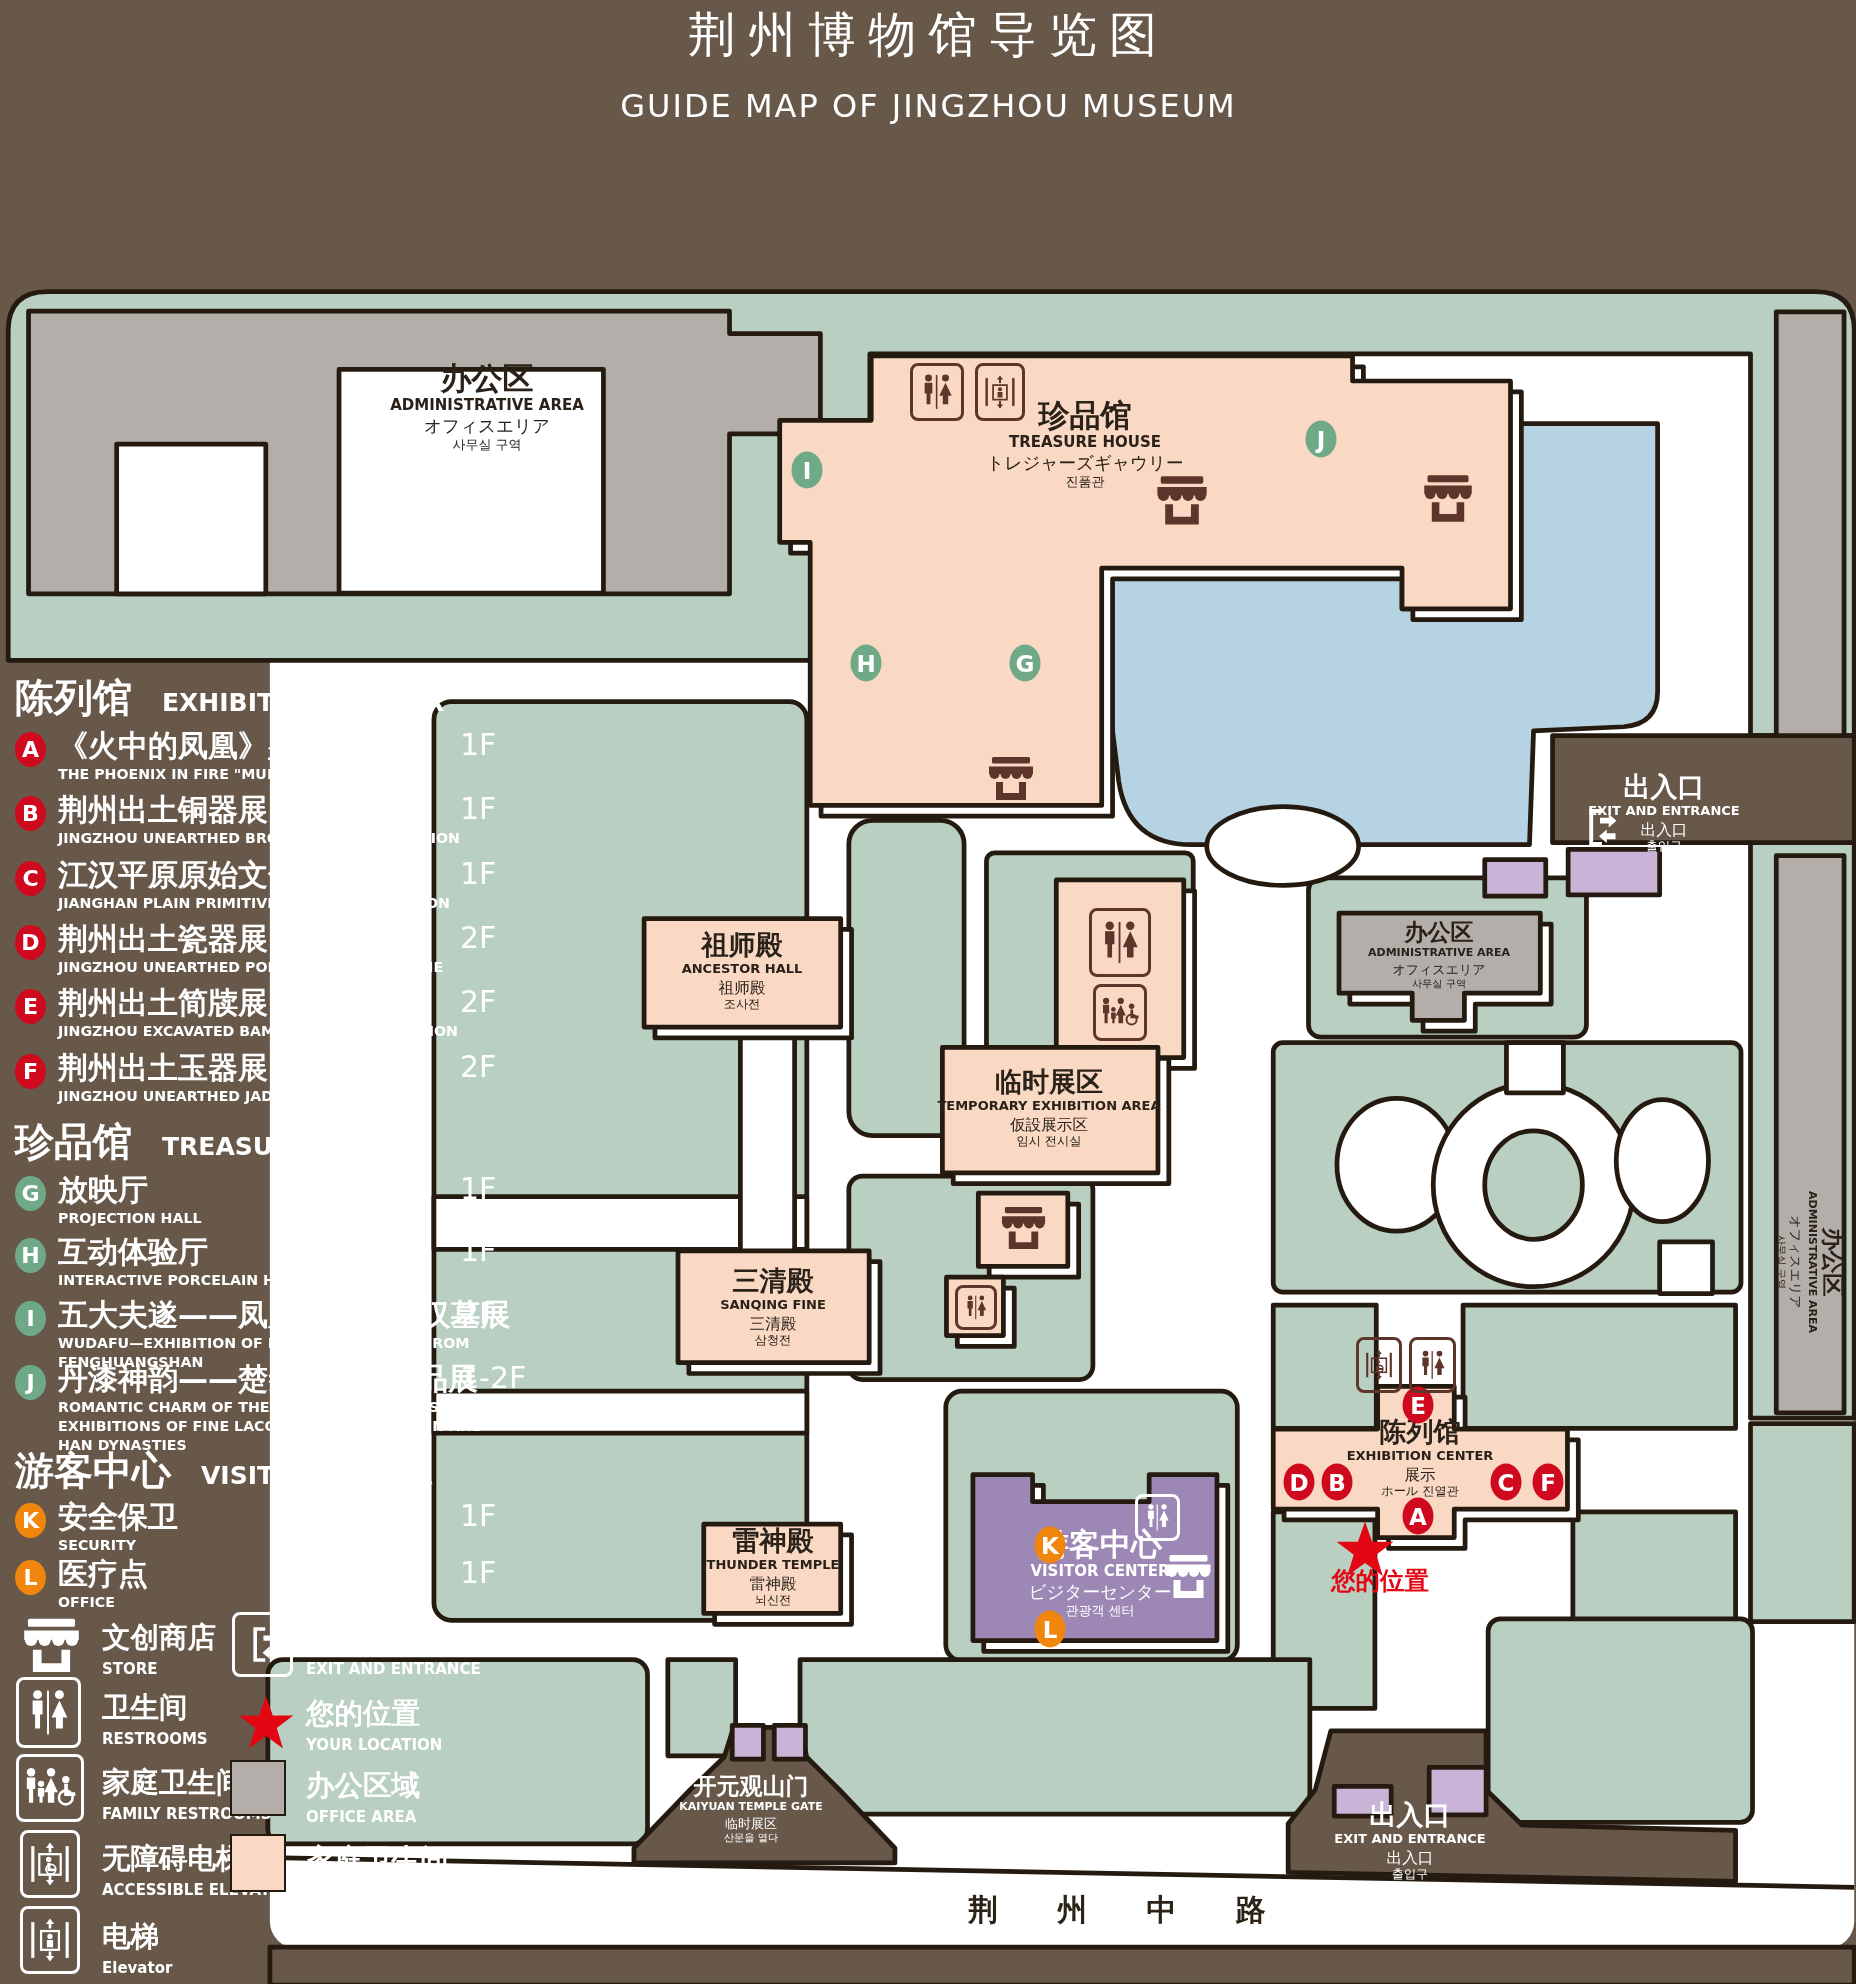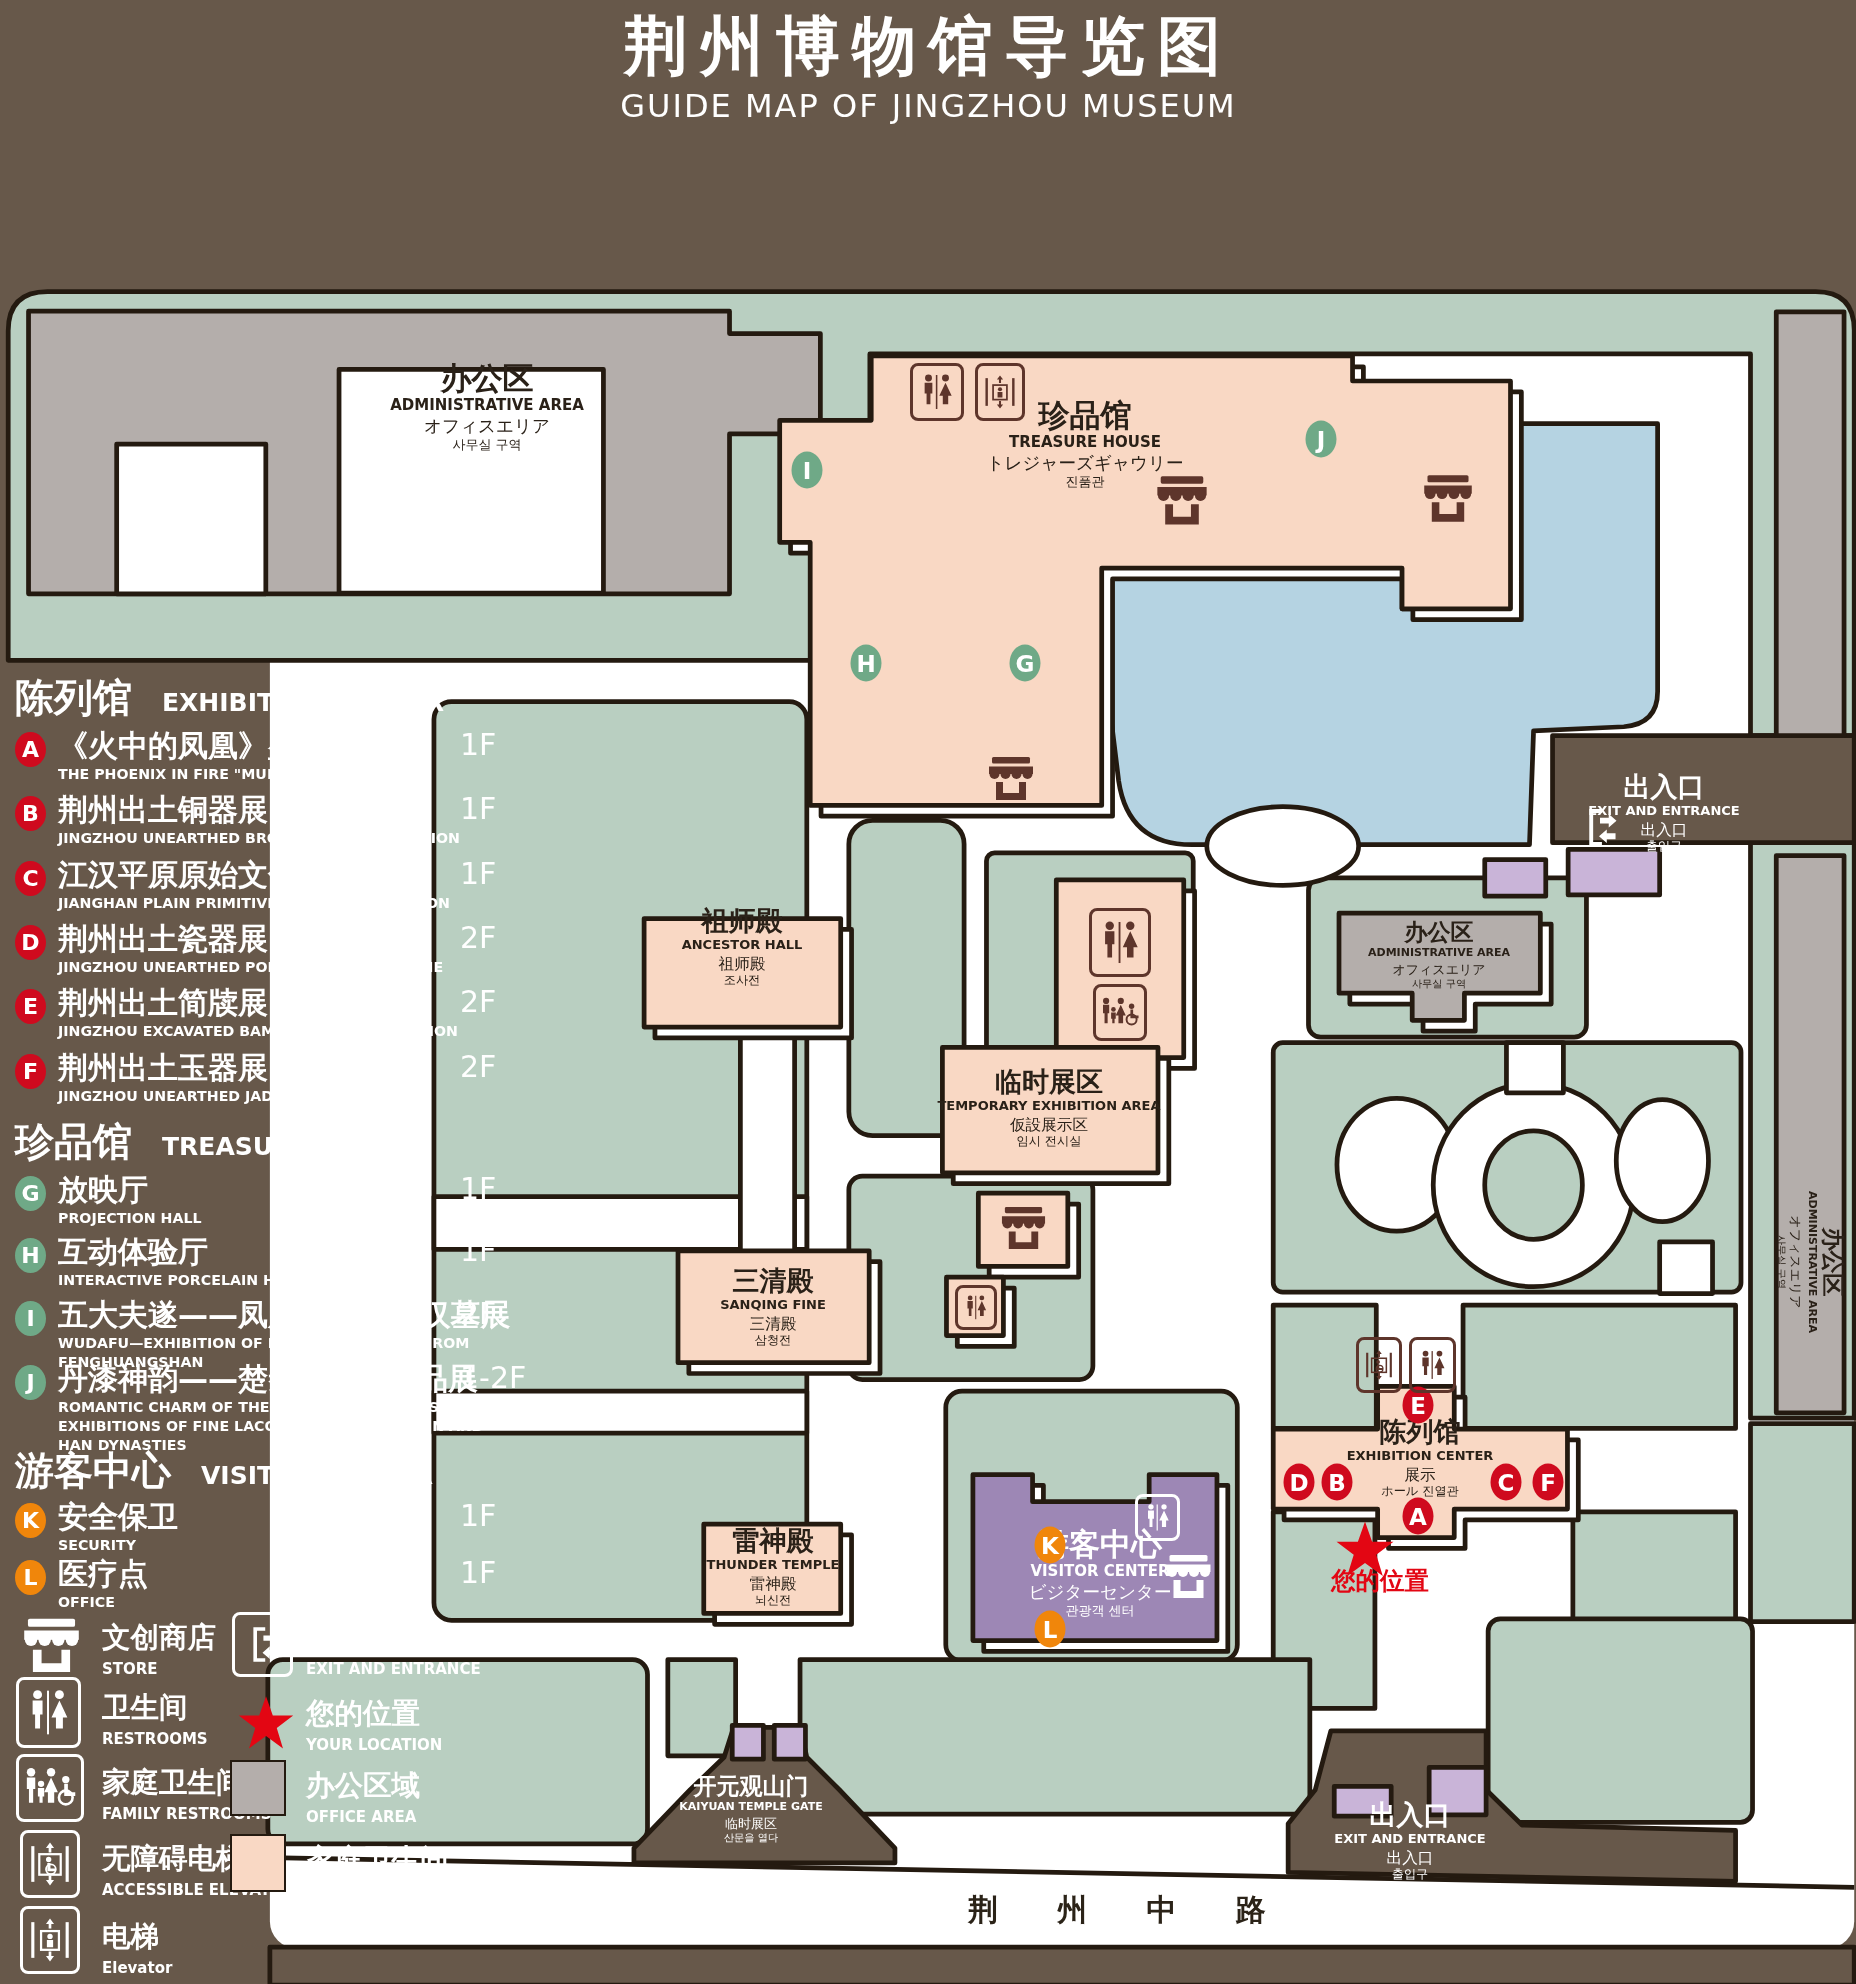--- a/index.html
+++ b/index.html
@@ -3,21 +3,21 @@
 <meta charset="utf-8">
 <style>
   html,body{margin:0;padding:0}
   body{
     width:1857px;height:1985px;position:relative;overflow:hidden;
     background:#67584a;color:#fff;
     font-family:"DejaVu Sans","Liberation Sans",sans-serif;
   }
   
   .ttl{position:absolute;left:50%;transform:translateX(-50%);white-space:nowrap;color:#fff;text-align:center}
-  #main-title{top:2.7px;font-size:64px;font-weight:700;letter-spacing:12.2px}
+  #main-title{top:2.7px;font-size:48px;font-weight:400;letter-spacing:12.2px}
   #sub-title{top:87px;font-size:32px;font-weight:500;letter-spacing:2px}
   
   #map-svg{position:absolute;left:0;top:0;z-index:1}
   .s{stroke:#241a10;stroke-width:7;stroke-linejoin:round}
   .line{stroke:#241a10;stroke-width:7;fill:none}
   .green{fill:#b9cfc1}.pink{fill:#f9d8c4}.gray{fill:#b4aeab}.blue{fill:#b5d3e2}
   .white{fill:#ffffff}.purple{fill:#9d87b5}.lpurple{fill:#c9b4d8}.brown{fill:#67584a}
   .nostroke{stroke:none}
   
   .bldg-label{position:absolute;transform:translate(-50%,-50%);text-align:center;color:#2a2118;
@@ -213,21 +213,21 @@
   <div class="l2">ADMINISTRATIVE AREA</div>
   <div class="l3">オフィスエリア</div>
   <div class="l4">사무실 구역</div>
 </div>
 <div class="bldg-label lg" style="left:1085px;top:444px">
   <div class="l1">珍品馆</div>
   <div class="l2">TREASURE HOUSE</div>
   <div class="l3">トレジャーズギャウリー</div>
   <div class="l4">진품관</div>
 </div>
-<div class="bldg-label" style="left:742px;top:947px">
+<div class="bldg-label" style="left:742px;top:971px">
   <div class="l1">祖师殿</div>
   <div class="l2">ANCESTOR HALL</div>
   <div class="l3">祖师殿</div>
   <div class="l4">조사전</div>
 </div>
 <div class="bldg-label" style="left:1049px;top:1108px">
   <div class="l1">临时展区</div>
   <div class="l2">TEMPORARY EXHIBITION AREA</div>
   <div class="l3">仮設展示区</div>
   <div class="l4">임시 전시실</div>

